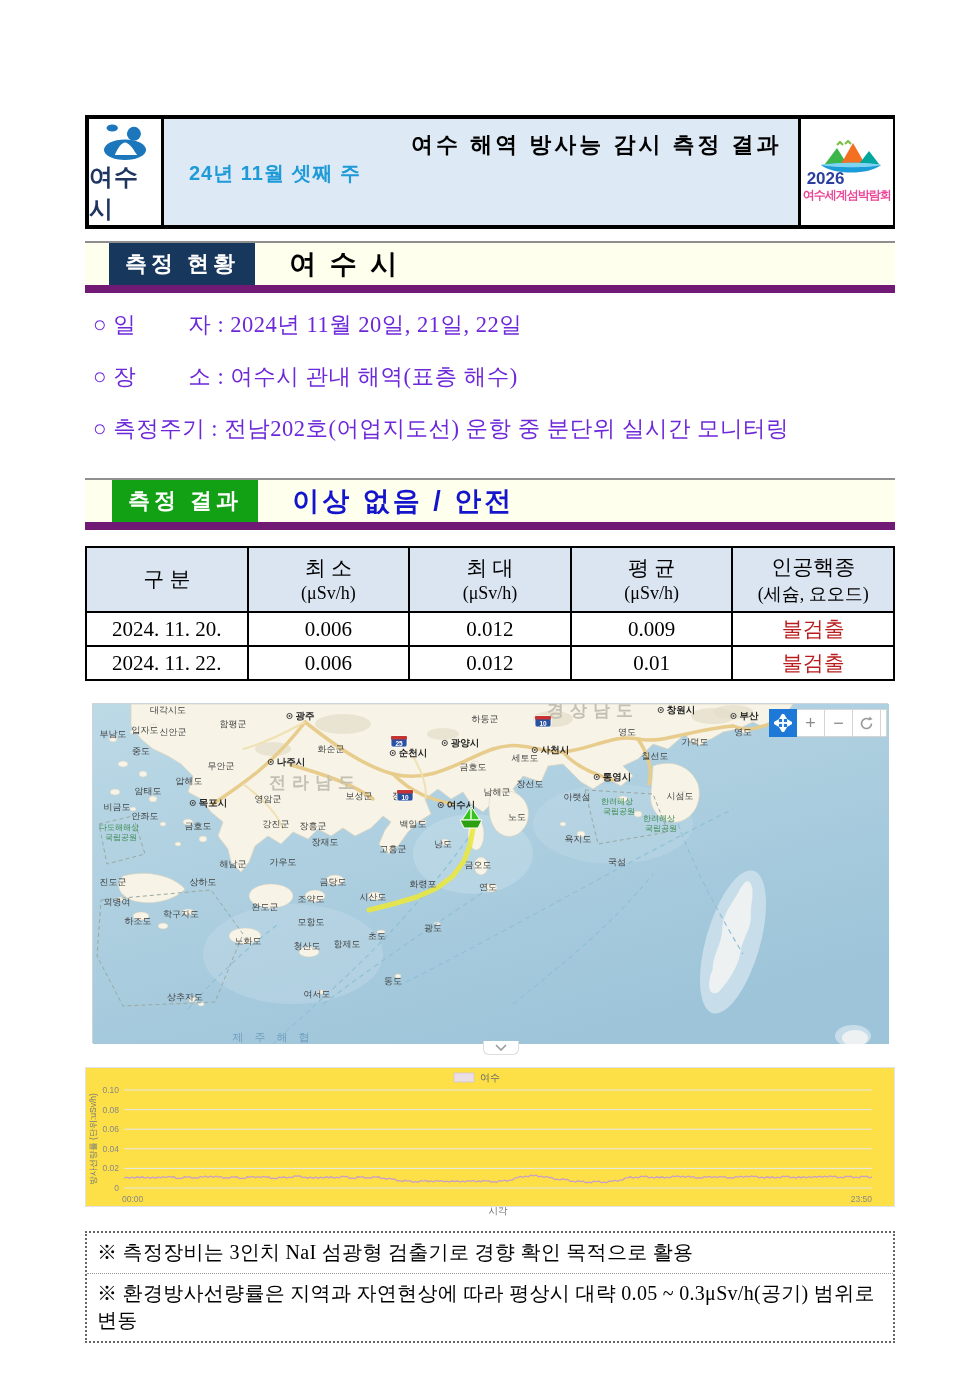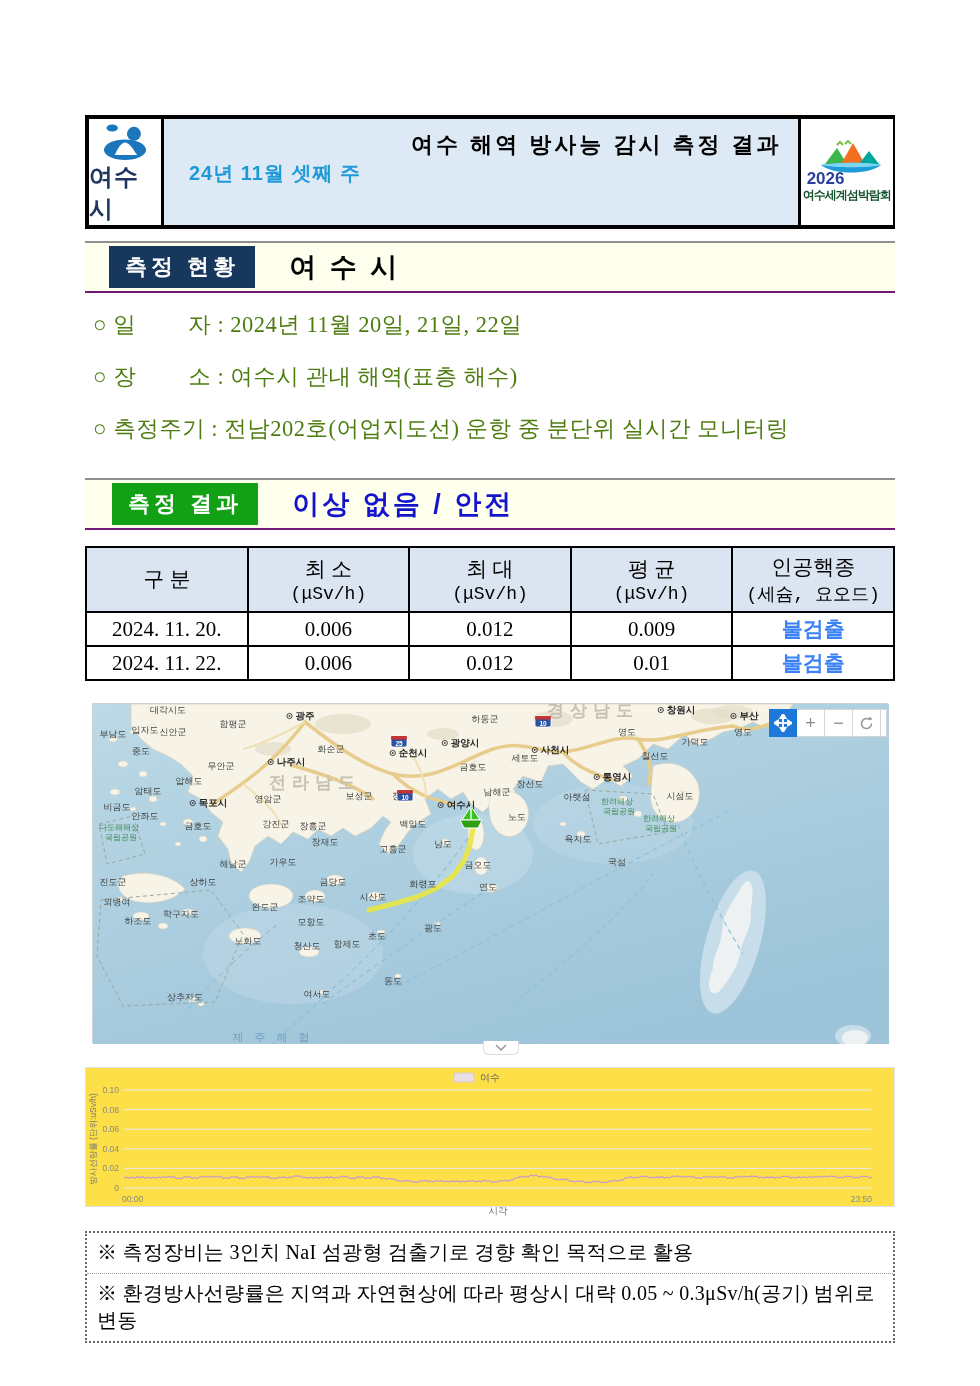--- a/index.html
+++ b/index.html
@@ -12,41 +12,41 @@
   .banner-left { width:106px; display:flex; flex-direction:column; align-items:center; justify-content:center; background:#fff; padding-top:4px; }
   .city-name { font-weight:bold; font-size:24px; color:#1e3560; letter-spacing:1px; margin-top:1px; }
   .banner-mid { flex:1; background:#dde9f4; border-left:3px solid #000; border-right:3px solid #000; padding:10px 16px 8px 25px; display:flex; flex-direction:row; justify-content:flex-start; }
   .week-row { display:flex; align-items:center; }
   .week-label { color:#1e9ad8; font-weight:bold; font-size:20px; letter-spacing:1px; white-space:nowrap; }
   .week-bar { flex:1; height:10px; margin:4px 30px 0 20px; border-radius:5px;
               background:linear-gradient(to right, rgba(255,255,255,0), #9fdcf4 45%, #2bb0e8); }
   .main-title { font-size:22px; font-weight:bold; color:#000; letter-spacing:3px; margin-top:1px; white-space:nowrap; }
   .banner-right { width:102px; background:#fff; display:flex; flex-direction:column; align-items:center; justify-content:center; padding:2px; }
   .expo-year { font-weight:bold; font-size:17px; color:#2b3f9e; line-height:1; margin-top:-6px; align-self:flex-start; margin-left:4px; }
-  .expo-name { font-weight:bold; font-size:12px; color:#14532d; letter-spacing:-1px; white-space:nowrap; }
-
-  
-  .band { margin-top:12px; background:#ffffee; border-top:2px solid #8f8f8f; border-bottom:2px solid #701a75; height:52px; display:flex; align-items:center; padding-left:24px; }
+  .expo-name { font-weight:bold; font-size:12px; color:#ec4899; letter-spacing:-1px; white-space:nowrap; }
+
+  
+  .band { margin-top:12px; background:#ffffee; border-top:2px solid #8f8f8f; border-bottom:8px solid #701a75; height:52px; display:flex; align-items:center; padding-left:24px; }
   .badge { color:#fff; font-weight:bold; font-size:22px; letter-spacing:4px; padding:6px 16px; white-space:nowrap; }
   .badge-navy { background:#17375d; }
   .badge-green { background:#12a014; }
   .band-value { margin-left:34px; font-weight:bold; font-size:27px; letter-spacing:3px; color:#000; white-space:nowrap; }
   .band-value.safe { color:#1414cc; }
 
   
   .bullets { margin:16px 0 0 8px; font-family:"Liberation Serif",serif; }
-  .bullet-line { font-size:22.5px; color:#4d7c0f; margin-bottom:21px; letter-spacing:0.5px; }
+  .bullet-line { font-size:22.5px; color:#6d28d9; margin-bottom:21px; letter-spacing:0.5px; }
 
   
   table.meas { width:100%; border-collapse:collapse; margin-top:16px; text-align:center; font-family:"Liberation Serif",serif; }
   table.meas th, table.meas td { border:2px solid #000; }
   table.meas th { background:#dbe5f1; font-weight:normal; font-size:21px; padding:3px 0 4px; }
-  table.meas th .unit { font-size:18px; margin-top:1px;font-family:Liberation Mono, monospace; }
+  table.meas th .unit { font-size:18px; margin-top:1px; }
   table.meas td { font-size:21px; padding:2px 0; }
-  td.nuclide { color:#3b82f6; font-weight:bold; }
+  td.nuclide { color:#b91c1c; font-weight:normal; }
   table.meas col { width:20%; }
 
   
   .map-wrap { position:relative; width:796px; height:340px; margin:22px auto 0; border:1px solid #ccd4d9; background:#aecfe0; }
   .map-controls { position:absolute; top:5px; right:0; display:flex; }
   .map-btn { width:28px; height:28px; background:#fff; border:1px solid #d5d5d5; border-left:none; display:flex; align-items:center; justify-content:center; color:#8a8a8a; font-size:18px; line-height:1; }
   .map-btn.pan { background:#1d78d8; border:1px solid #1d78d8; }
   .chevron-tab { position:absolute; left:390px; bottom:-13px; width:36px; height:14px; background:#fff; border:1px solid #ddd; border-top:none; border-radius:0 0 6px 6px; display:flex; align-items:center; justify-content:center; }
 
   

